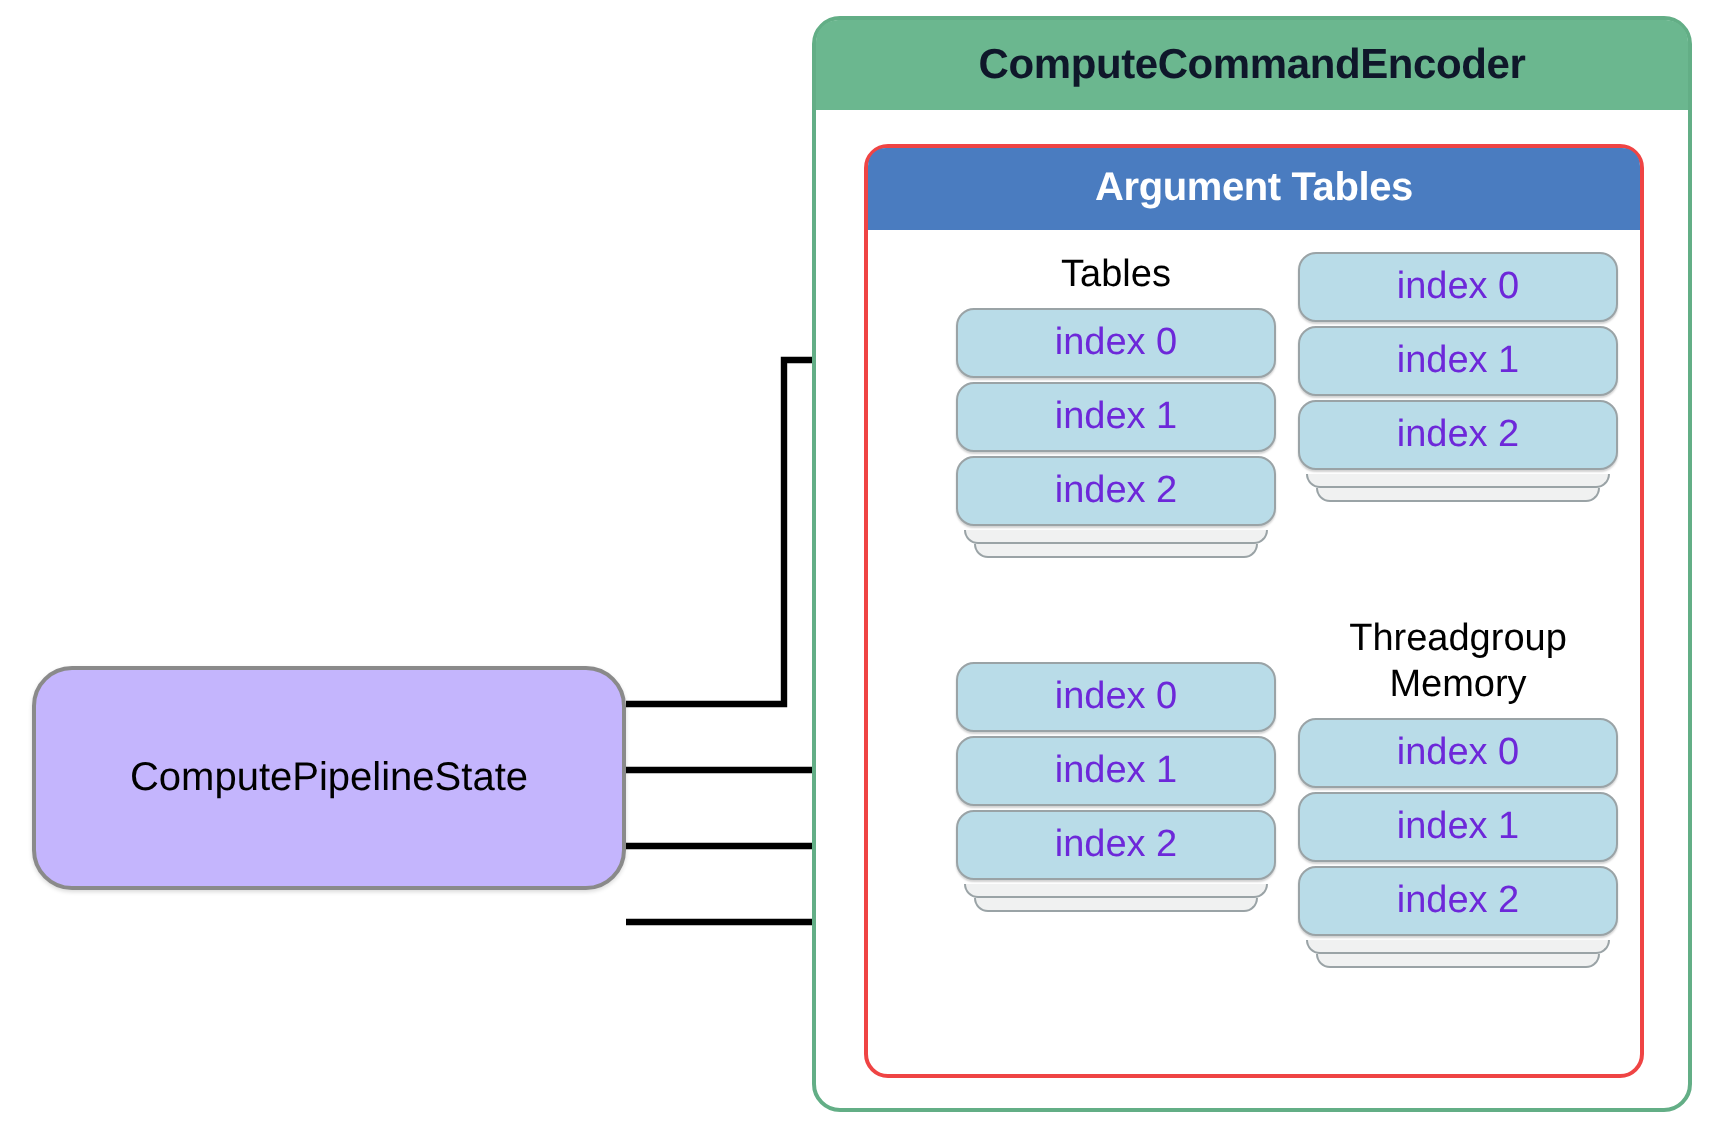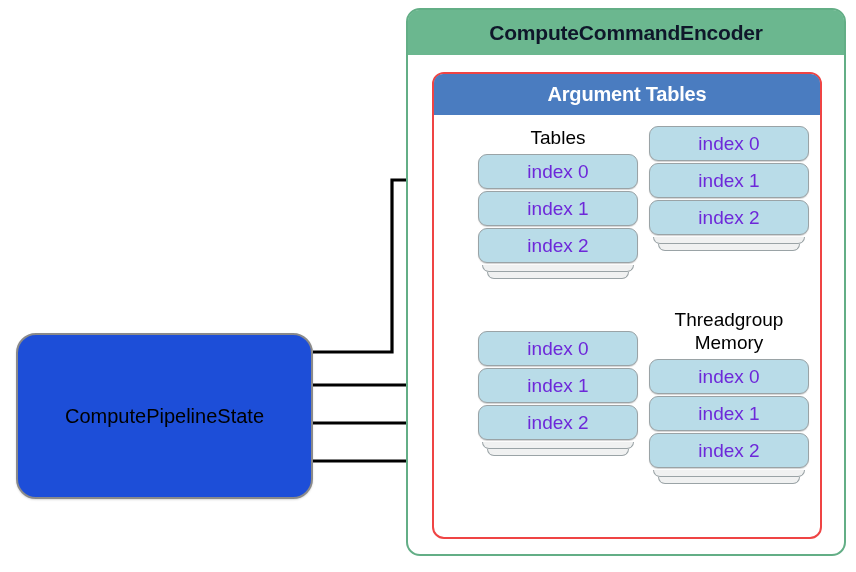--- a/index.html
+++ b/index.html
@@ -124,23 +124,23 @@
   }
   .sheet.s1 { margin: 0 4px; }
   .sheet.s2 { margin: 0 9px; }
 
   
   .pipeline-box {
     position: absolute;
     left: 16px;
     top: 333px;
     width: 297px;
-    height: 166px;
-    box-sizing: border-box;
-    background: #1d4ed8;
+    height: 112px;
+    box-sizing: border-box;
+    background: #c4b5fd;
     border: 2.5px solid #8a8a8a;
     border-radius: 20px;
     display: flex;
     align-items: center;
     justify-content: center;
     box-shadow: 0 1px 2px rgba(0,0,0,0.15);
   }
   .pipeline-label {
     font-size: 20px;
     color: #000000;

